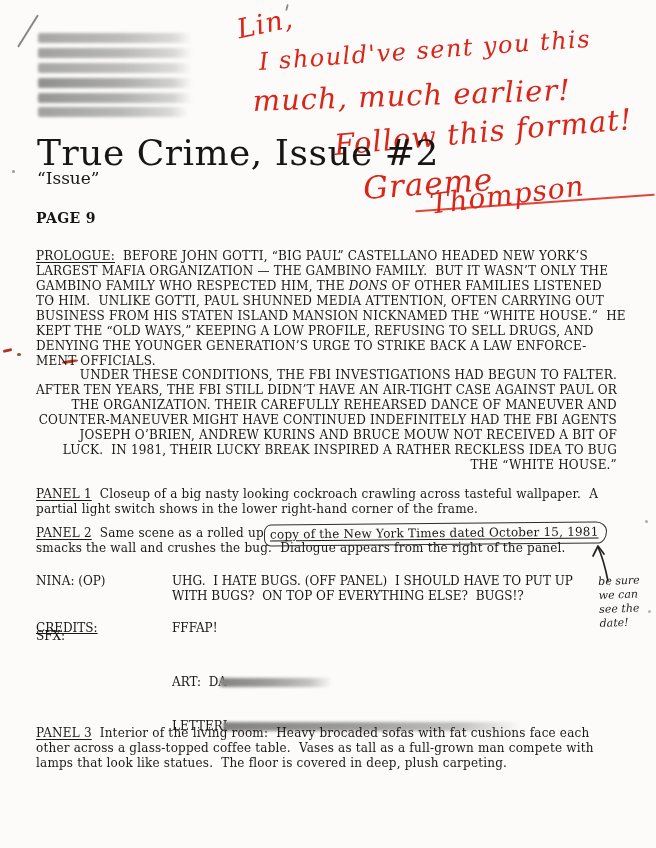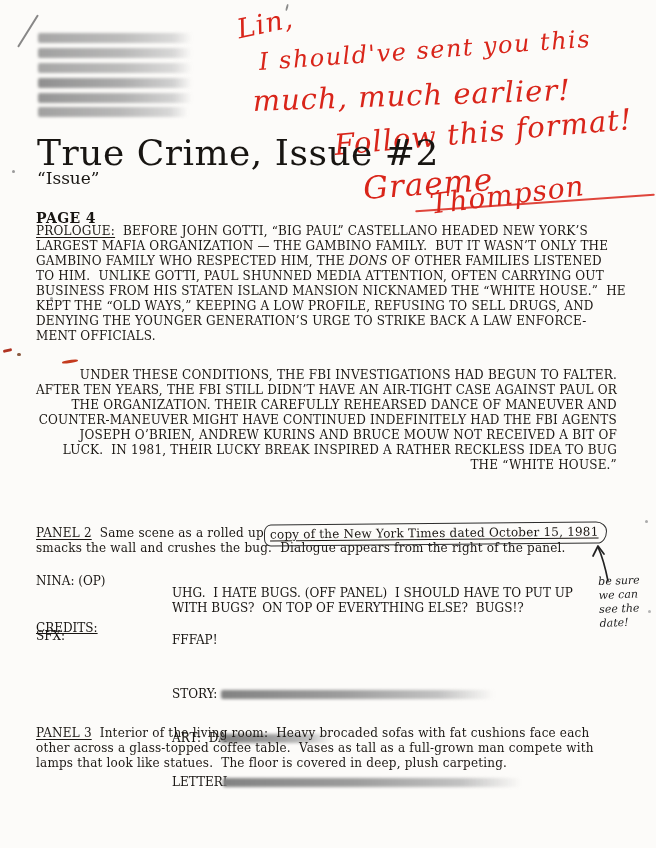--- a/index.html
+++ b/index.html
@@ -10,21 +10,21 @@
   }
   
   .para{position:absolute;left:36px;font-size:12px;line-height:15px;
         letter-spacing:.2px;white-space:pre;color:#1b1713;}
   .ul{text-decoration:underline;text-underline-offset:2px;}
   .it{font-style:italic;text-align:right;}
   .title{position:absolute;left:37px;top:132px;font-size:36px;letter-spacing:.5px;}
   .subtitle{position:absolute;left:37px;top:168px;font-size:17px;}
   .pagelabel{position:absolute;left:36px;top:210px;font-size:14px;font-weight:bold;letter-spacing:.4px;}
   .rowlabel{position:absolute;left:36px;font-size:12px;line-height:15px;white-space:pre;}
-  .rowcontent{position:absolute;left:172px;font-size:12px;line-height:15px;white-space:pre;margin-top:12px;}
+  .rowcontent{position:absolute;left:172px;font-size:12px;line-height:15px;white-space:pre;}
   
   .redact{display:inline-block;height:9px;border-radius:2px;
     background:linear-gradient(to right,#828282,#9d9d9d 45%,#c2c2c2 80%,rgba(235,235,235,0));
     filter:blur(1.4px);vertical-align:-1px;}
   .hdr-redact{position:absolute;left:38px;border-radius:2px;height:10px;width:154px;
     background:linear-gradient(to right,#8a8a8a,#a8a8a8 55%,#cfcfcf 88%,rgba(240,240,240,0));
     filter:blur(1.6px);}
   .cl{height:14px;line-height:14px;white-space:pre;}
   
   .hw{position:absolute;font-family:"DejaVu Serif",cursive;font-style:italic;
@@ -72,39 +72,41 @@
   <div class="hw" style="left:234px;top:14px;font-size:27px;transform:rotate(-12deg);">Lin,</div>
   <div class="hw" style="left:258px;top:48px;font-size:24px;transform:rotate(-4deg);letter-spacing:1.5px;">I should've sent you this</div>
   <div class="hw" style="left:252px;top:84px;font-size:29px;transform:rotate(-2deg);">much, much earlier!</div>
   <div class="hw" style="left:333px;top:128px;font-size:29px;transform:rotate(-5deg);">Follow this format!</div>
   <div class="hw" style="left:362px;top:170px;font-size:31px;transform:rotate(-4deg);">Graeme</div>
   <div class="hw" style="left:428px;top:188px;font-size:28px;transform:rotate(-7deg);">Thompson</div>
   <div class="sig-stroke"></div>
 
   <div class="title">True Crime, Issue #2</div>
   <div class="subtitle">“Issue”</div>
-  <div class="pagelabel">PAGE 4</div>
+  <div class="pagelabel">PAGE 9</div>
 
-  <div class="para" style="top:224px;"><span class="ul">PROLOGUE:</span><span>  BEFORE JOHN GOTTI, “BIG PAUL” CASTELLANO HEADED NEW YORK’S
+  <div class="para" style="top:249px;"><span class="ul">PROLOGUE:</span><span>  BEFORE JOHN GOTTI, “BIG PAUL” CASTELLANO HEADED NEW YORK’S
 LARGEST MAFIA ORGANIZATION — THE GAMBINO FAMILY.  BUT IT WASN’T ONLY THE
 GAMBINO FAMILY WHO RESPECTED HIM, THE </span><span class="it">DONS</span><span> OF OTHER FAMILIES LISTENED
 TO HIM.  UNLIKE GOTTI, PAUL SHUNNED MEDIA ATTENTION, OFTEN CARRYING OUT
 BUSINESS FROM HIS STATEN ISLAND MANSION NICKNAMED THE “WHITE HOUSE.”  HE
 KEPT THE “OLD WAYS,” KEEPING A LOW PROFILE, REFUSING TO SELL DRUGS, AND
 DENYING THE YOUNGER GENERATION’S URGE TO STRIKE BACK A LAW ENFORCE-
 MENT OFFICIALS.</span></div>
 
   <div class="para" style="top:368px;text-align:right;">UNDER THESE CONDITIONS, THE FBI INVESTIGATIONS HAD BEGUN TO FALTER.
 AFTER TEN YEARS, THE FBI STILL DIDN’T HAVE AN AIR-TIGHT CASE AGAINST PAUL OR
 THE ORGANIZATION. THEIR CAREFULLY REHEARSED DANCE OF MANEUVER AND
 COUNTER-MANEUVER MIGHT HAVE CONTINUED INDEFINITELY HAD THE FBI AGENTS
 JOSEPH O’BRIEN, ANDREW KURINS AND BRUCE MOUW NOT RECEIVED A BIT OF
 LUCK.  IN 1981, THEIR LUCKY BREAK INSPIRED A RATHER RECKLESS IDEA TO BUG
 THE “WHITE HOUSE.”</div>
 
+  <div class="para" style="top:487px;"><span class="ul">PANEL 1</span><span>  Closeup of a big nasty looking cockroach crawling across tasteful wallpaper.  A
+partial light switch shows in the lower right-hand corner of the frame.</span></div>
 
   <div class="para" style="top:526px;"><span class="ul">PANEL 2</span><span>  Same scene as a rolled up </span><span class="handbox">copy of the New York Times dated October 15, 1981</span><span>
 smacks the wall and crushes the bug.  Dialogue appears from the right of the panel.</span></div>
 
   <svg class="arrow-svg" width="24" height="40" viewBox="0 0 24 40">
     <path d="M19,38 C17,28 14,15 9,4" stroke="#222" stroke-width="1.7" fill="none" stroke-linecap="round"></path>
     <polyline points="4,13 9,3 15,11" stroke="#222" stroke-width="1.7" fill="none" stroke-linecap="round" stroke-linejoin="round"></polyline>
   </svg>
 
   <div class="hw-black" style="left:598px;top:575px;">be sure
@@ -114,21 +116,20 @@
 
   <div class="rowlabel" style="top:574px;">NINA: (OP)</div>
   <div class="rowcontent" style="top:574px;">UHG.  I HATE BUGS. (OFF PANEL)  I SHOULD HAVE TO PUT UP
 WITH BUGS?  ON TOP OF EVERYTHING ELSE?  BUGS!?</div>
 
   <div class="rowlabel" style="top:621px;margin-top:8px;">SFX:</div>
   <div class="rowcontent" style="top:621px;">FFFAP!</div>
 
   <div class="rowlabel" style="top:621px;text-decoration:underline;">CREDITS:</div>
   <div class="rowcontent" style="top:645px;">
-    <div class="cl"><span>STORY: </span><span class="redact" style="width:273px;"></span></div>
     <div class="cl"><span>ART:  DA</span><span class="redact" style="width:112px;margin-left:-7px;"></span></div>
     <div class="cl"><span>LETTERI</span><span class="redact" style="width:298px;margin-left:-5px;"></span></div>
     
   </div>
 
   <div class="para" style="top:726px;"><span class="ul">PANEL 3</span><span>  Interior of the living room:  Heavy brocaded sofas with fat cushions face each
 other across a glass-topped coffee table.  Vases as tall as a full-grown man compete with
 lamps that look like statues.  The floor is covered in deep, plush carpeting.</span></div>
 
 </div>

